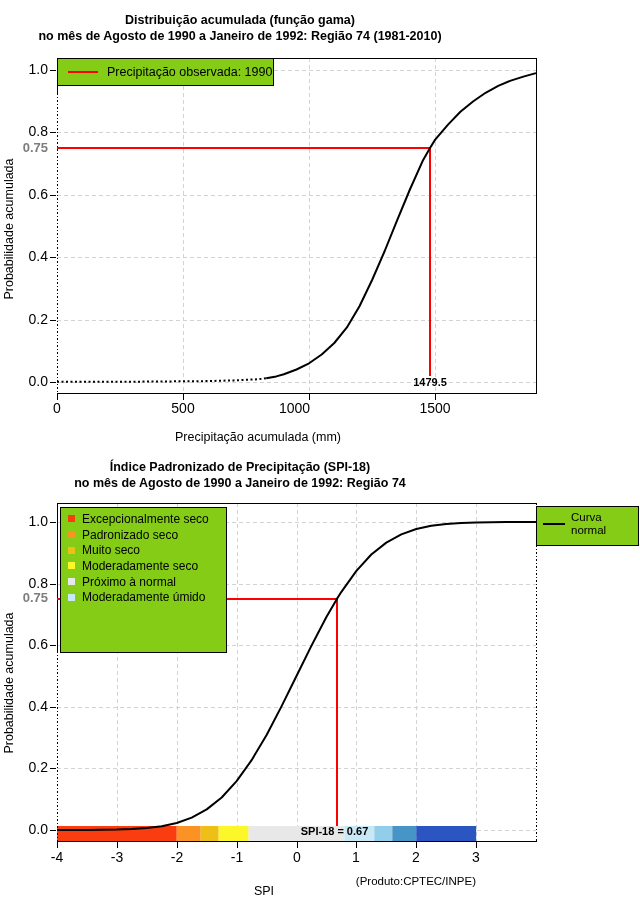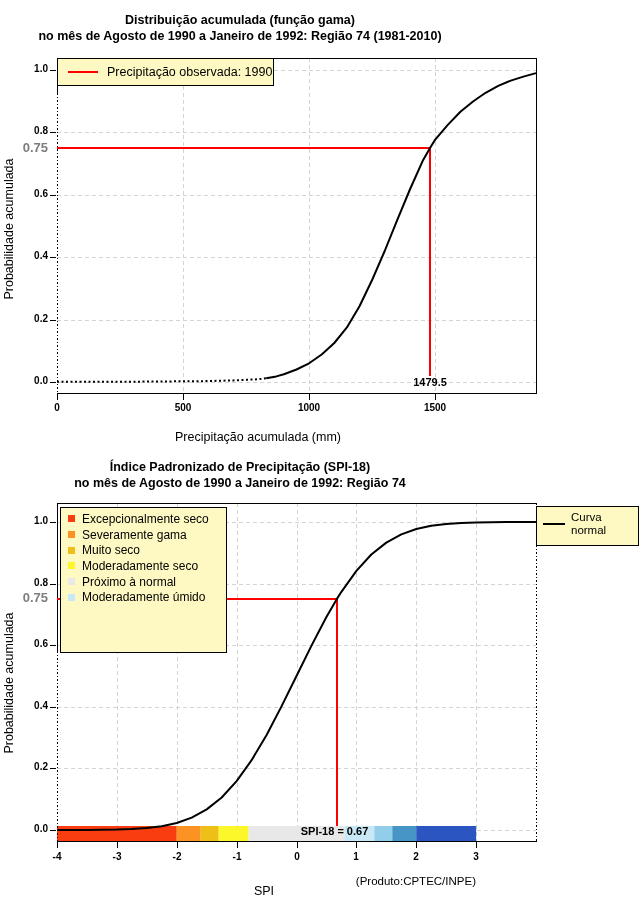--- a/index.html
+++ b/index.html
@@ -4,27 +4,27 @@
 <style>
   html,body{margin:0;padding:0;}
   body{
     width:640px;height:900px;position:relative;background:#ffffff;
     font-family:"Liberation Sans","DejaVu Sans",sans-serif;
     overflow:hidden;color:#000;
   }
   .abs{position:absolute;}
   #plot-svg{position:absolute;left:0;top:0;}
   .title{font-weight:bold;font-size:12.5px;line-height:16px;text-align:center;white-space:nowrap;}
-  .ticklabel{font-size:10px;line-height:14px;white-space:nowrap;font-weight:bold;}
+  .ticklabel{font-size:14px;line-height:14px;white-space:nowrap;}
   .axis-label{font-size:12.5px;line-height:14px;white-space:nowrap;}
   .rot{transform:rotate(-90deg);text-align:center;}
   .gray-val{font-weight:bold;font-size:13px;line-height:14px;color:#7d7d7d;}
   .annot{font-weight:bold;font-size:11px;line-height:14px;}
   .footnote{font-size:11.5px;line-height:13px;}
-  .legend-box{border:1px solid #000;background:#fef9c3;box-sizing:border-box;}
+  .legend-box{border:1px solid #000;background:#84cc16;box-sizing:border-box;}
   #top-legend{display:flex;align-items:center;gap:9px;padding-left:10px;font-size:12.5px;white-space:nowrap;}
   .lmarker{display:inline-block;width:30px;height:2px;flex:0 0 30px;}
   #cat-legend{padding:3px 0 0 7px;font-size:12px;}
   .cat-row{display:flex;align-items:center;gap:7px;height:15.7px;white-space:nowrap;}
   .cat-swatch{display:inline-block;width:7px;height:7px;flex:0 0 7px;}
   #right-legend{padding:4px 2px 2px 6px;font-size:11.5px;line-height:13px;}
   .rl-row{display:flex;align-items:center;gap:6px;margin-bottom:2px;}
   .rl-marker{display:inline-block;width:22px;height:2px;flex:0 0 22px;}
   .rl-label{width:64px;}
 </style>
@@ -128,21 +128,21 @@
 <div class="axis-label abs rot" style="left:-91px;top:676px;width:200px;">Probabilidade acumulada</div>
 <div class="axis-label abs" style="left:64px;top:884px;width:400px;text-align:center;">SPI</div>
 
 <div id="cat-legend" class="legend-box abs" style="left:60px;top:507px;width:167px;height:146px;">
     <div class="cat-row">
       <span class="cat-swatch" style="background: rgb(249, 61, 16);"></span>
       <span>Excepcionalmente seco</span>
     </div>
     <div class="cat-row">
       <span class="cat-swatch" style="background: rgb(251, 146, 36);"></span>
-      <span>Severamente gama</span>
+      <span>Padronizado seco</span>
     </div>
     <div class="cat-row">
       <span class="cat-swatch" style="background: rgb(238, 191, 23);"></span>
       <span>Muito seco</span>
     </div>
     <div class="cat-row">
       <span class="cat-swatch" style="background: rgb(251, 247, 42);"></span>
       <span>Moderadamente seco</span>
     </div>
     <div class="cat-row">
@@ -161,21 +161,21 @@
     </div>
   </div>
 
 <div class="gray-val abs" style="left:10px;top:591px;width:38px;text-align:right;">0.75</div>
 <div class="annot abs" style="left:262px;top:824px;width:145px;text-align:center;">SPI-18 = 0.67</div>
 <div class="footnote abs" style="left:336px;top:875px;width:140px;text-align:right;">(Produto:CPTEC/INPE)</div>
 
 <div id="ticks-layer">
     <div class="ticklabel abs" style="left: 27px; top: 401px; width: 60px; text-align: center;">0</div>
     <div class="ticklabel abs" style="left: 153px; top: 401px; width: 60px; text-align: center;">500</div>
-    <div class="ticklabel abs" style="left: 279px; top: 401px; width: 60px; text-align: center;">1000</div>
+    <div class="ticklabel abs" style="left: 279px; top: 401px; width: 60px; ">1000</div>
     <div class="ticklabel abs" style="left: 405px; top: 401px; width: 60px; text-align: center;">1500</div>
     <div class="ticklabel abs" style="left: 12px; top: 374px; width: 36px; text-align: right;">0.0</div>
     <div class="ticklabel abs" style="left: 12px; top: 312px; width: 36px; text-align: right;">0.2</div>
     <div class="ticklabel abs" style="left: 12px; top: 249px; width: 36px; text-align: right;">0.4</div>
     <div class="ticklabel abs" style="left: 12px; top: 187px; width: 36px; text-align: right;">0.6</div>
     <div class="ticklabel abs" style="left: 12px; top: 124px; width: 36px; text-align: right;">0.8</div>
     <div class="ticklabel abs" style="left: 12px; top: 62px; width: 36px; text-align: right;">1.0</div>
     <div class="ticklabel abs" style="left: 27px; top: 850px; width: 60px; text-align: center;">-4</div>
     <div class="ticklabel abs" style="left: 87px; top: 850px; width: 60px; text-align: center;">-3</div>
     <div class="ticklabel abs" style="left: 147px; top: 850px; width: 60px; text-align: center;">-2</div>

